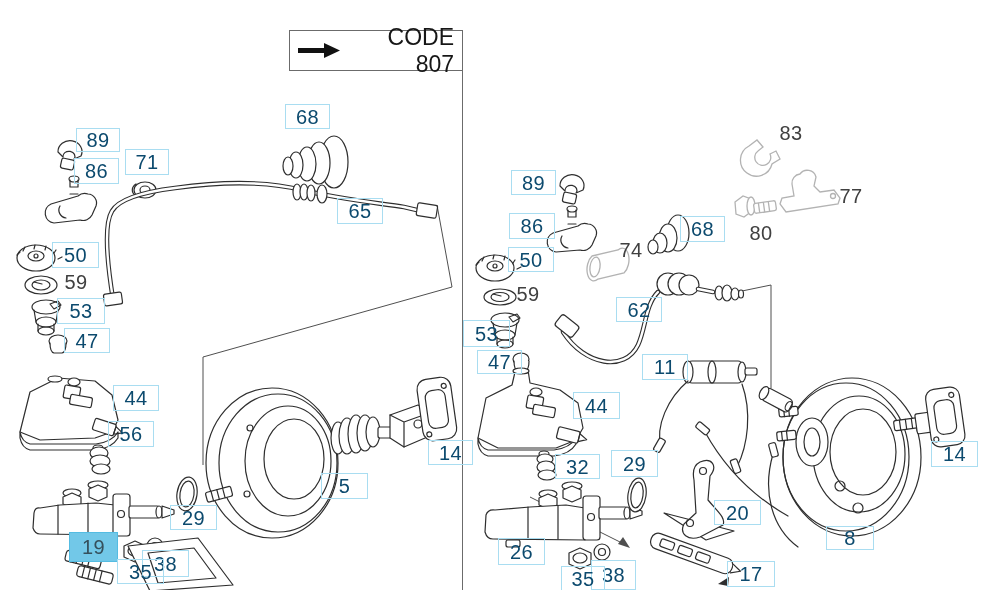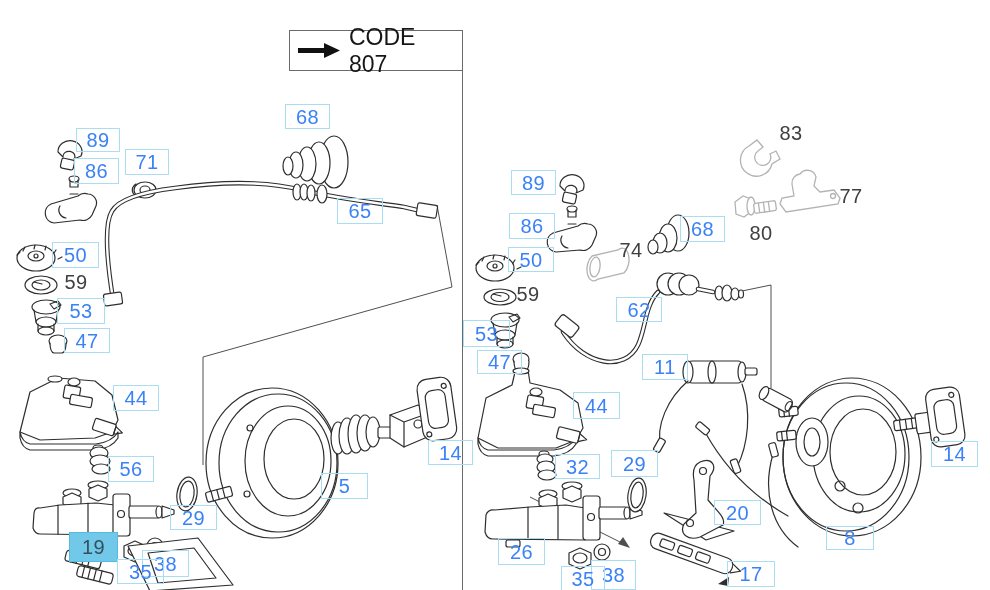--- a/index.html
+++ b/index.html
@@ -1,27 +1,27 @@
 <!DOCTYPE html>
 <html><head>
 <meta charset="utf-8">
 <style>
   html,body{margin:0;padding:0;background:#fff;}
   .stage{position:relative;width:990px;height:590px;background:#fff;overflow:hidden;
-         font-family:"Liberation Sans", sans-serif;}
+         font-family:"Liberation Sans", sans-serif;text-align:right;}
   .artwork{position:absolute;left:0;top:0;}
   .a{stroke:#2e2e2e;fill:none;stroke-width:1.2;stroke-linecap:round;stroke-linejoin:round;}
   .w{fill:#ffffff;}
   .g2{stroke:#b3b3b3;}
   .tO{stroke:#2e2e2e;fill:none;stroke-width:4.6;stroke-linecap:round;}
   .tI{stroke:#ffffff;fill:none;stroke-width:2.4;stroke-linecap:round;}
   .ldr{stroke:#4f4f4f;fill:none;stroke-width:1;}
   .frame{stroke:#6b6b6b;fill:none;stroke-width:1;}
   .plabel{position:absolute;display:flex;align-items:center;justify-content:center;
-          font-size:20px;color:#3b82f6;line-height:1;z-index:5;letter-spacing:0.5px;}
+          font-size:20px;color:#0c4a6e;line-height:1;z-index:5;letter-spacing:0.5px;}
   .boxed{border:1px solid #a9ddf1;background:transparent;}
   .gray{color:#404040;border:none;}
   .selected{background:#72c8e8;border:1px solid #54bce2;color:#35505c;}
   .code-box{position:absolute;display:flex;align-items:center;gap:9px;z-index:6;
             font-size:23px;color:#161616;padding:0 8px;box-sizing:border-box;}
   .code-box.left{border:1px solid #6b6b6b;}
   .code-box.right{border-left:1px solid #6b6b6b;border-bottom:1px solid #6b6b6b;}
   .arrow-svg{flex:0 0 auto;}
 </style>
 </head>
@@ -372,21 +372,21 @@
   <div class="plabel boxed" style="left:76px;top:128px;width:42px;height:22px">89</div>
   <div class="plabel boxed" style="left:74px;top:158px;width:43px;height:24px">86</div>
   <div class="plabel boxed" style="left:125px;top:149px;width:42px;height:24px">71</div>
   <div class="plabel boxed" style="left:285px;top:104px;width:43px;height:23px">68</div>
   <div class="plabel boxed" style="left:337px;top:198px;width:44px;height:24px">65</div>
   <div class="plabel boxed" style="left:52px;top:242px;width:45px;height:24px">50</div>
   <div class="plabel gray" style="left:60px;top:271px;width:32px;height:22px">59</div>
   <div class="plabel boxed" style="left:57px;top:298px;width:46px;height:24px">53</div>
   <div class="plabel boxed" style="left:64px;top:328px;width:44px;height:23px">47</div>
   <div class="plabel boxed" style="left:113px;top:385px;width:44px;height:24px">44</div>
-  <div class="plabel boxed" style="left:108px;top:456px;width:44px;height:24px">56</div>
+  <div class="plabel boxed" style="left:108px;top:421px;width:44px;height:24px">56</div>
   <div class="plabel boxed" style="left:170px;top:505px;width:45px;height:23px">29</div>
   <div class="plabel selected" style="left:69px;top:532px;width:47px;height:28px">19</div>
   <div class="plabel boxed" style="left:142px;top:550px;width:45px;height:25px">38</div>
   <div class="plabel boxed" style="left:117px;top:559px;width:45px;height:23px">35</div>
   <div class="plabel boxed" style="left:321px;top:473px;width:45px;height:24px">5</div>
   <div class="plabel boxed" style="left:428px;top:440px;width:43px;height:23px">14</div>
 
   <div class="plabel boxed" style="left:511px;top:170px;width:43px;height:23px">89</div>
   <div class="plabel boxed" style="left:509px;top:213px;width:44px;height:24px">86</div>
   <div class="plabel boxed" style="left:508px;top:247px;width:44px;height:23px">50</div>

